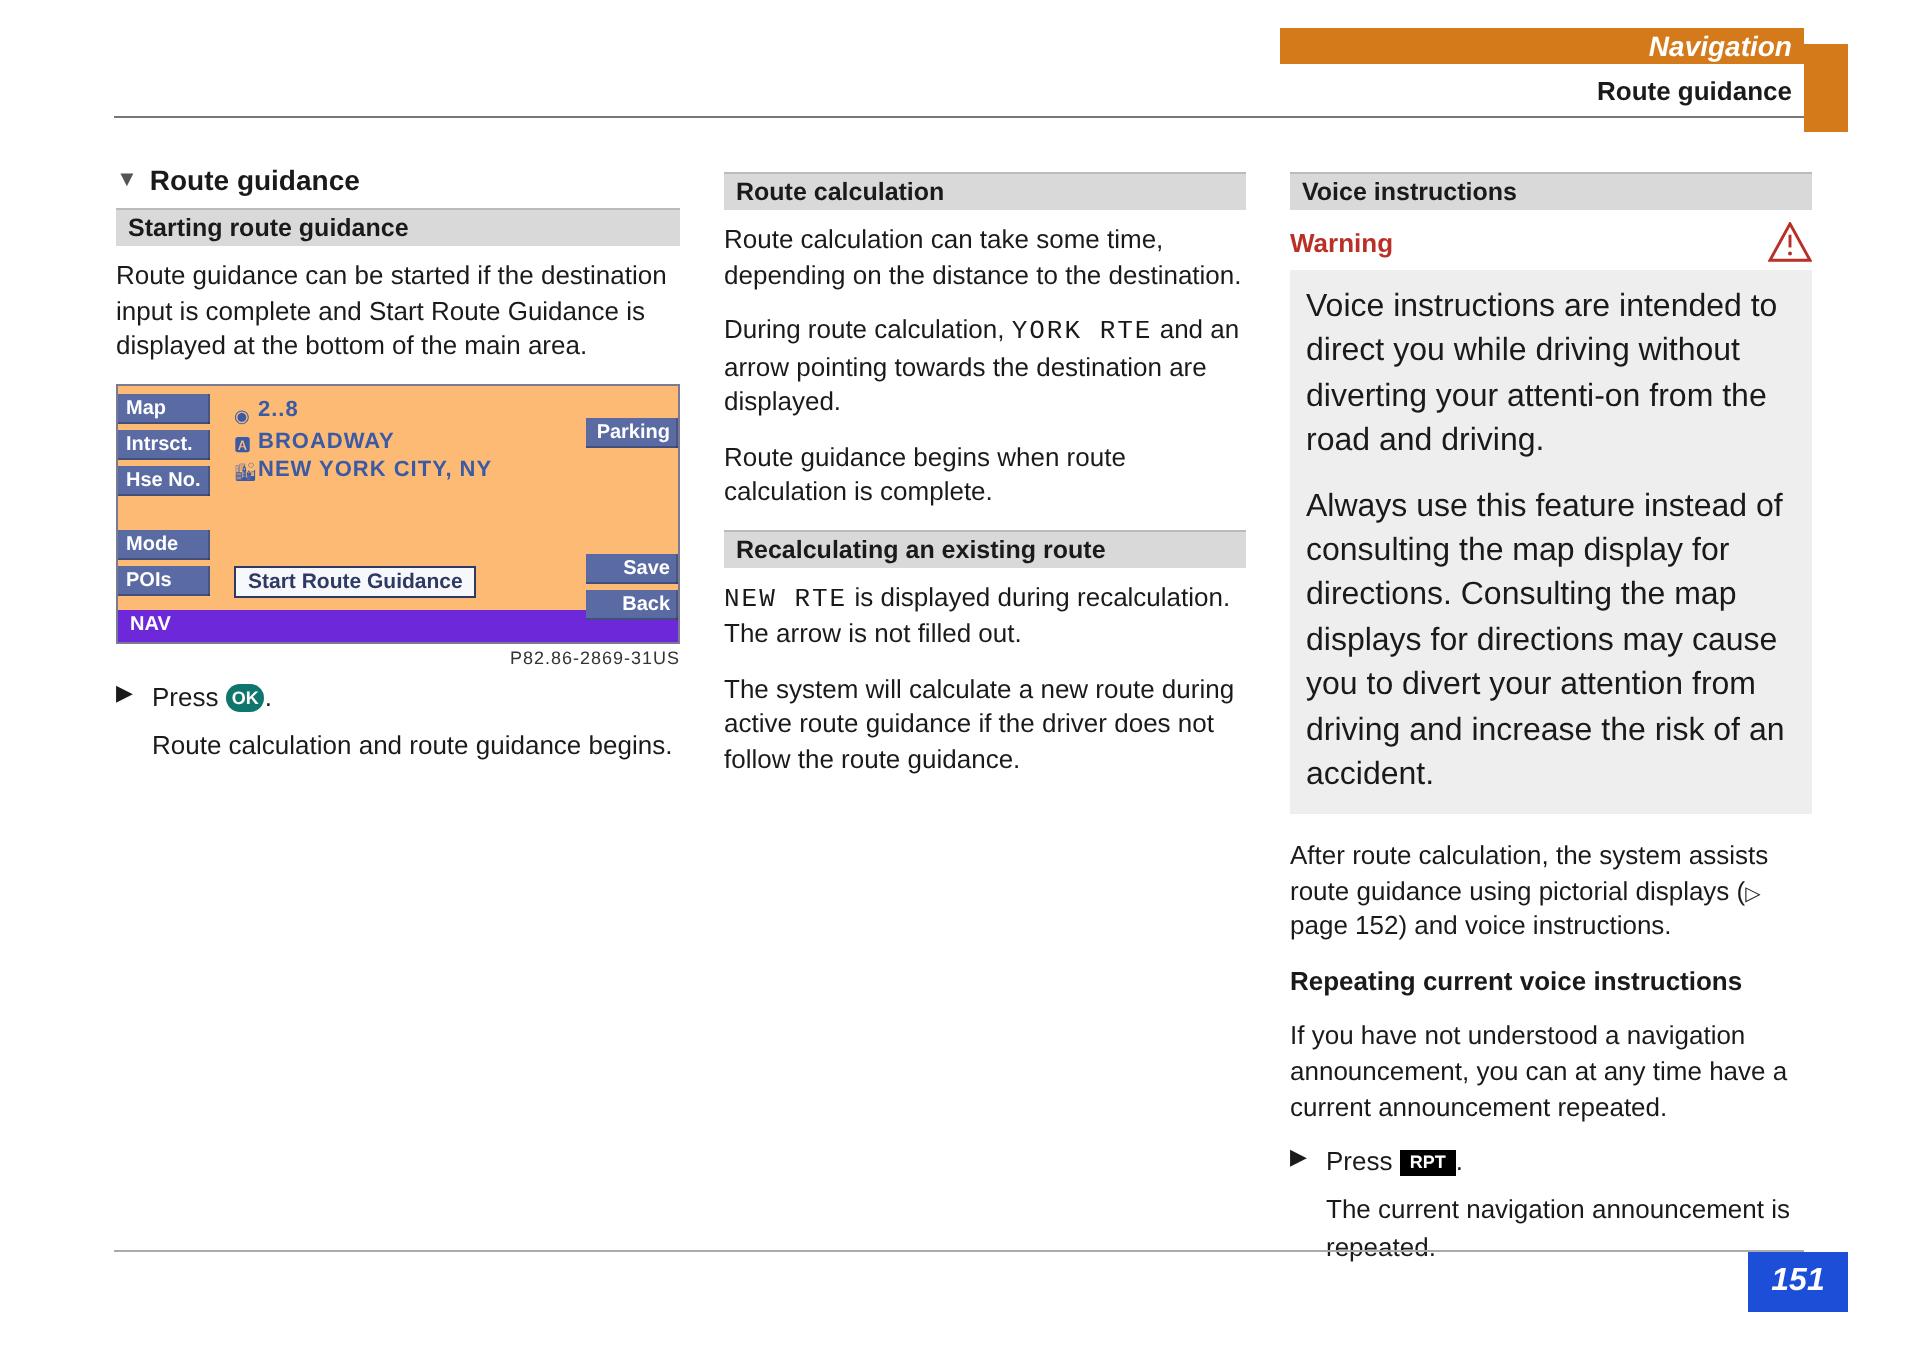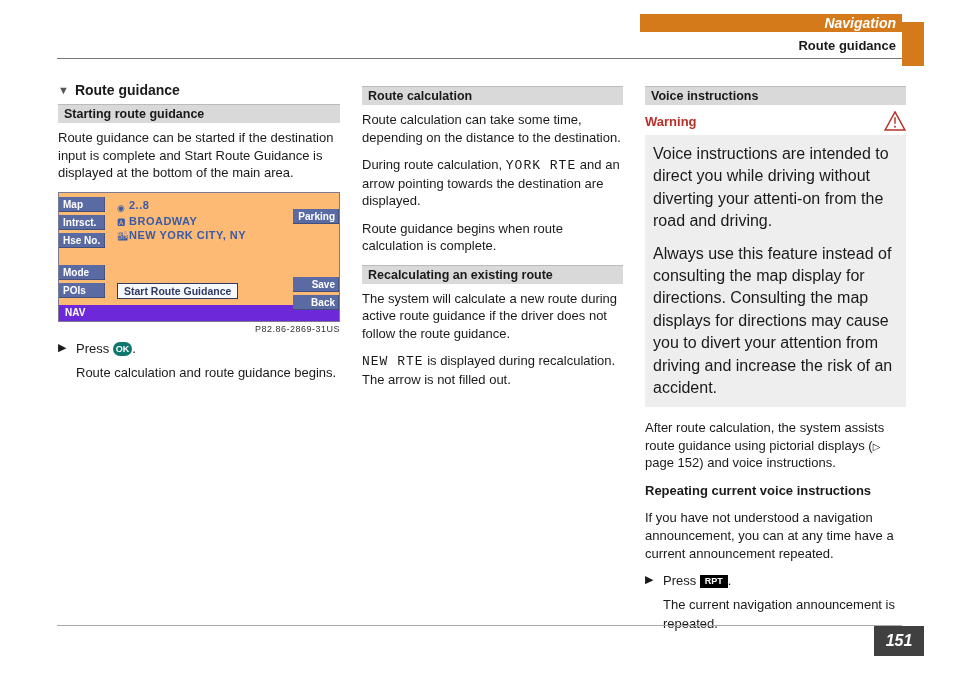--- a/index.html
+++ b/index.html
@@ -107,21 +107,21 @@
   .warn-tri svg { width: 22px; height: 20px; display: block; }
   .warn-box {
     background: #eee; padding: 8px 8px; font-size: 16px; line-height: 1.4;
   }
   .warn-box p { margin: 0 0 10px 0; }
   .warn-box p:last-child { margin-bottom: 0; }
 
   
   .page-tab {
     position: absolute; right: 30px; bottom: 18px;
-    width: 50px; height: 30px; background: #404040;
+    width: 50px; height: 30px; background: #1d4ed8;
     color: #fff; font-weight: bold; font-size: 16px; font-style: italic;
     display: flex; align-items: center; justify-content: center;
   }
   .page-rule { position: absolute; left: 57px; bottom: 48px; width: 845px; height: 1px; background: #aaa; }
 </style>
 </head>
 <body>
 
 <div class="header">
   <div class="orange-block"></div>
@@ -183,24 +183,24 @@
 
   <div class="col">
     <div class="subhead">Route calculation</div>
     <p class="body">Route calculation can take some time, depending on the distance to the destination.</p>
     <p class="body">
       <span>During route calculation, </span><span class="mono">YORK RTE</span><span> and an arrow pointing towards the destination are displayed.</span>
     </p>
     <p class="body">Route guidance begins when route calculation is complete.</p>
 
     <div class="subhead">Recalculating an existing route</div>
-    <p class="body">The system will calculate a new route during active route guidance if the driver does not follow the route guidance.</p>
     <p class="body">
       <span class="mono">NEW RTE</span><span> is displayed during recalculation. The arrow is not filled out.</span>
     </p>
+    <p class="body">The system will calculate a new route during active route guidance if the driver does not follow the route guidance.</p>
   </div>
 
   <div class="col">
     <div class="subhead">Voice instructions</div>
 
     <div class="warn-row">
       <span class="warn-label">Warning</span>
       <span class="warn-tri">
         <svg viewBox="0 0 24 22">
             <path d="M12 1 L23 21 L1 21 Z" fill="none" stroke="#b83028" stroke-width="1.6"></path>

